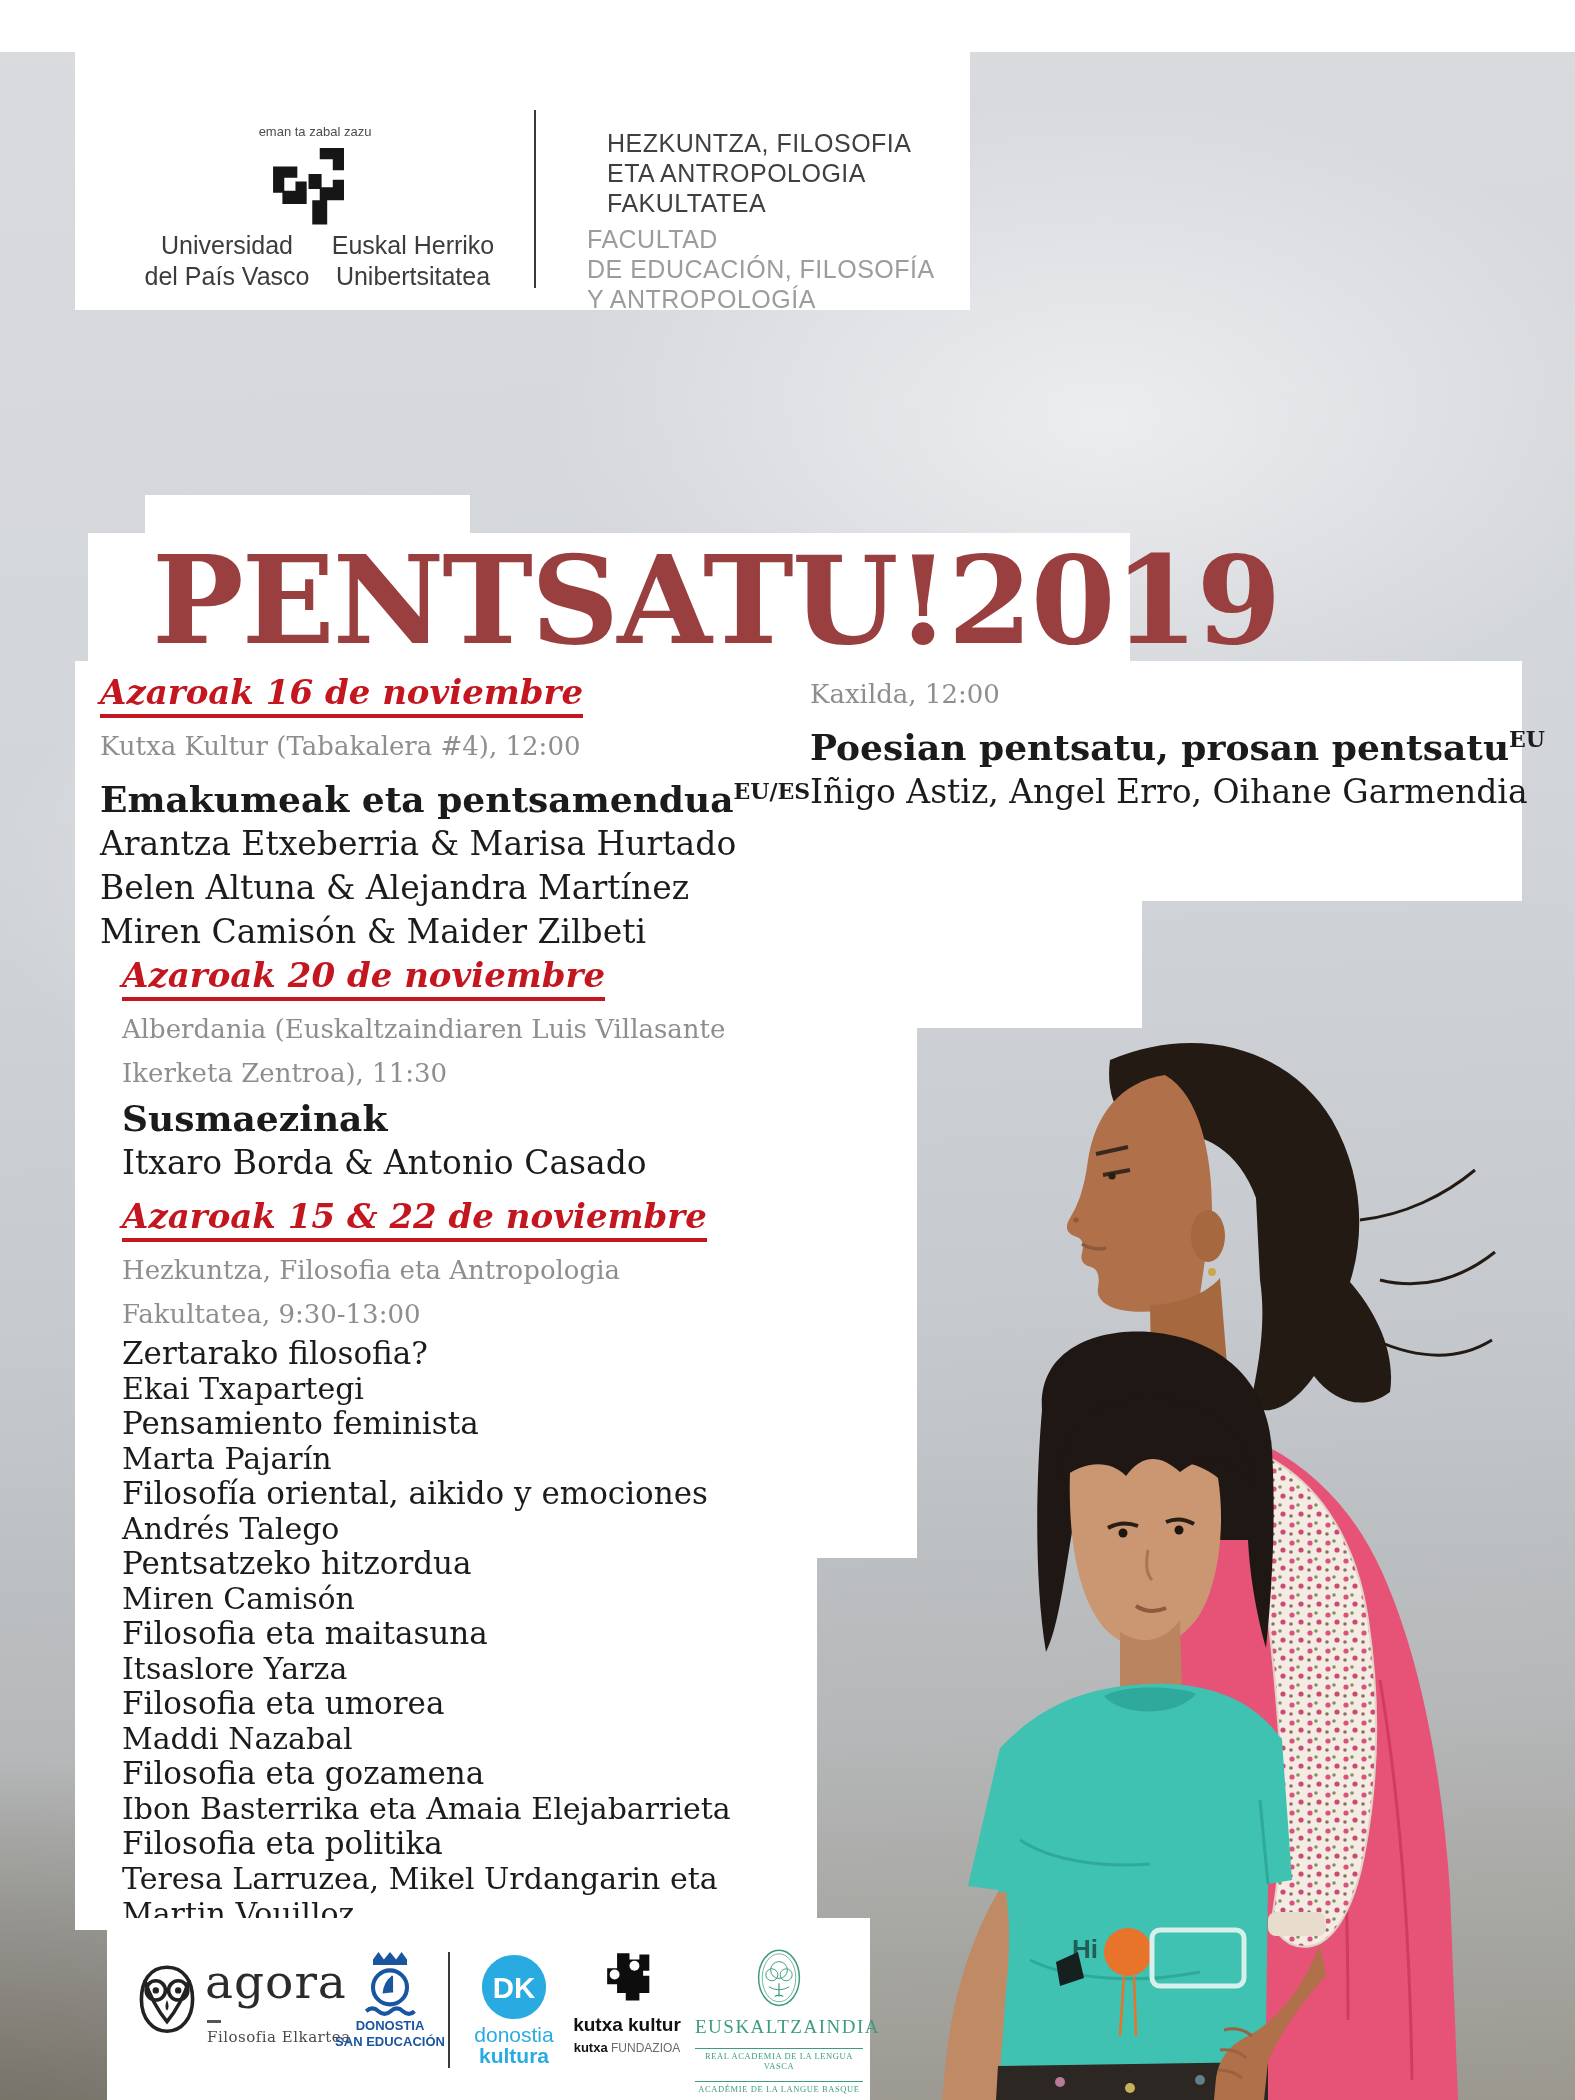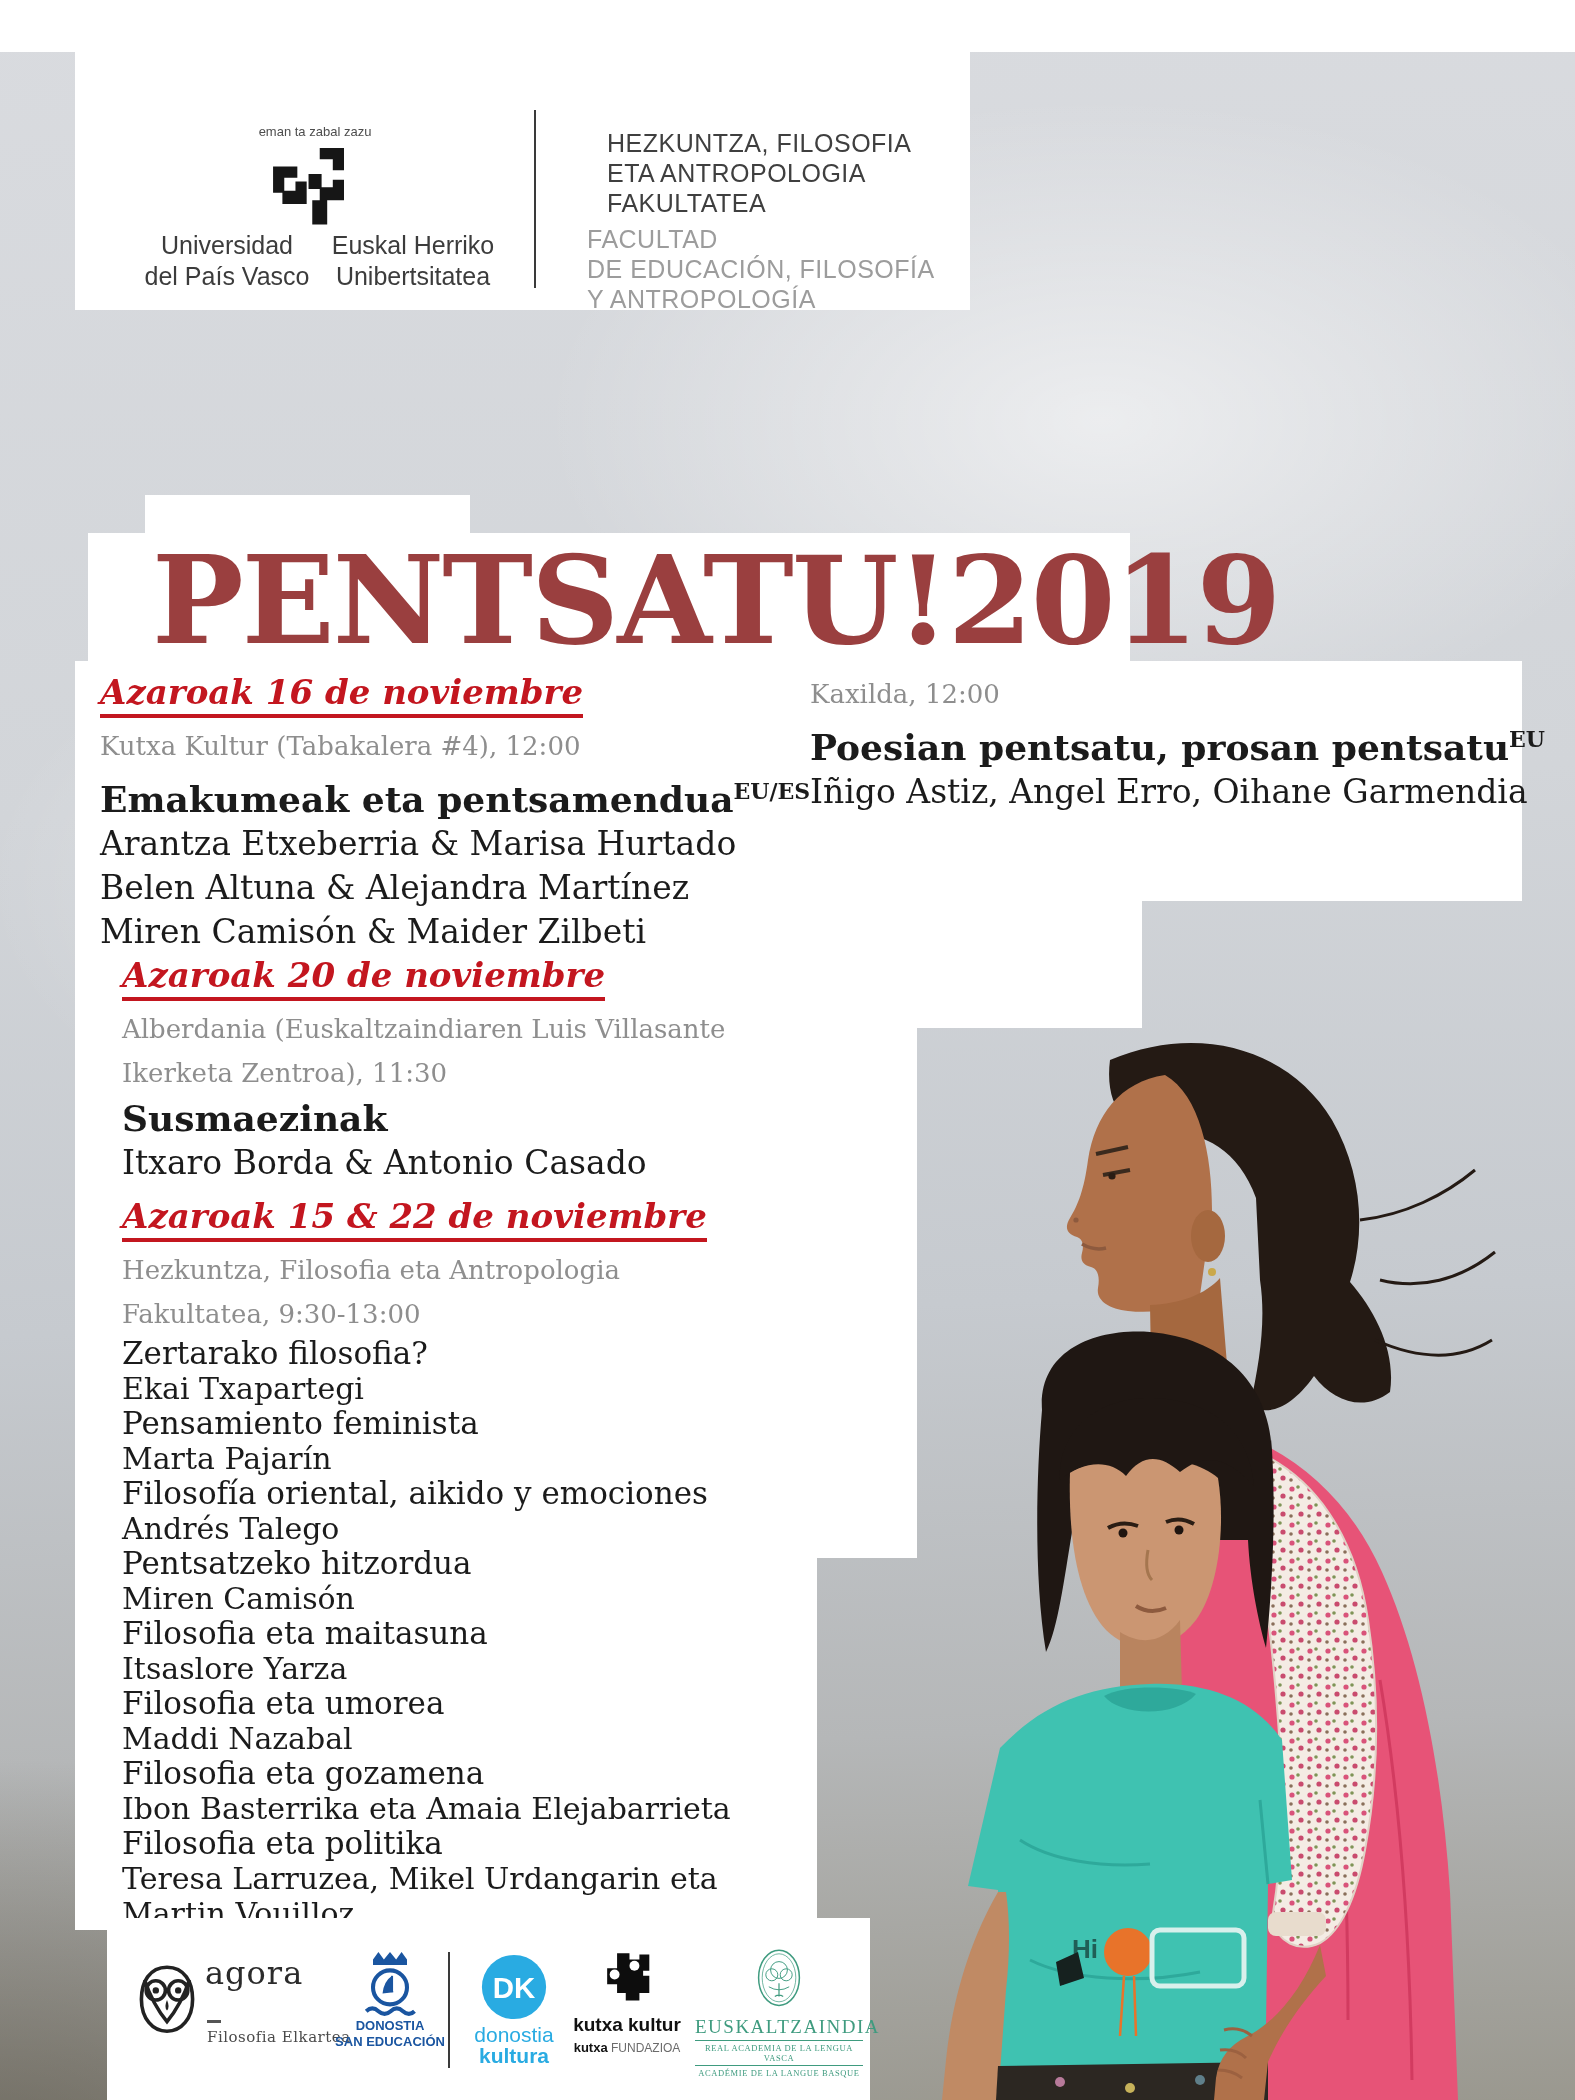--- a/index.html
+++ b/index.html
@@ -29,34 +29,34 @@
   .date{display:inline-block;font-size:34px;line-height:40px;font-weight:bold;font-style:italic;color:#c3161f;border-bottom:4px solid #c3161f;padding-bottom:2px;margin-bottom:6px;white-space:nowrap;}
   .venue{font-size:26px;line-height:44px;color:#8e8e8e;}
   .stitle{font-size:36px;line-height:46px;font-weight:bold;white-space:nowrap;}
   .stitle sup{font-size:22px;font-weight:bold;letter-spacing:0;}
   .speaker{font-size:33px;line-height:44px;white-space:nowrap;}
   #ev3 .s-title{font-size:31px;line-height:35px;font-weight:normal;}
   #ev3 .s-speaker{font-size:30px;line-height:35px;}
   
   #strip{position:absolute;left:107px;top:1918px;width:763px;height:182px;background:#fff;}
   .flogo{position:absolute;}
-  #agora-name{position:absolute;left:98px;top:36px;font-size:32px;color:#2b2b2b;letter-spacing:1px;}
+  #agora-name{position:absolute;left:98px;top:36px;font-size:47px;color:#2b2b2b;letter-spacing:1px;}
   #agora-dash{position:absolute;left:100px;top:102px;width:14px;height:3px;background:#555;}
   #agora-tag{position:absolute;left:100px;top:110px;font-size:15px;color:#4a4a4a;letter-spacing:.5px;}
   .donostia-txt{position:absolute;left:218px;top:100px;width:130px;text-align:center;font-family:"Liberation Sans",sans-serif;font-size:13px;line-height:16px;font-weight:bold;color:#1a55a0;}
   #dk-wrap{position:absolute;left:355px;top:36px;width:104px;text-align:center;font-family:"Liberation Sans",sans-serif;}
   #dk-l1{font-size:21px;color:#29abe2;margin-top:4px;line-height:21px;}
   #dk-l2{font-size:21px;color:#29abe2;font-weight:bold;line-height:22px;}
   #kutxa-wrap{position:absolute;left:458px;top:34px;width:124px;text-align:center;font-family:"Liberation Sans",sans-serif;}
   #kutxa-l1{font-size:19px;font-weight:bold;color:#111;margin-top:6px;}
   #kutxa-l2{font-size:12px;color:#6b6b6b;margin-top:4px;}
   #kutxa-l2 b{color:#111;font-size:13px;}
   #eusk-wrap{position:absolute;left:588px;top:28px;width:168px;text-align:center;}
   #eusk-name{font-family:"Liberation Serif",serif;font-size:19px;letter-spacing:1.5px;color:#3f9b7f;margin-top:4px;}
-  .eusk-sub{font-family:"Liberation Serif",serif;font-size:8.5px;letter-spacing:.6px;color:#3f9b7f;border-top:1px solid #3f9b7f;padding-top:2px;margin-top:2px;}
+  .eusk-sub{font-family:"Liberation Serif",serif;font-size:8.5px;letter-spacing:.6px;color:#3f9b7f;border-top:1px solid #3f9b7f;padding-top:2px;margin-top:10px;}
   .vdiv{position:absolute;left:341px;top:34px;width:2px;height:116px;background:#3a3a3a;}
   #photo{position:absolute;left:820px;top:980px;}
   [data-interactable]{cursor:default;}
 </style>
 </head>
 <body>
 
 <div id="poster" data-interactable="false">
 
   <div class="panel" style="left:0;top:0;width:1575px;height:52px;" data-interactable="false"></div>

